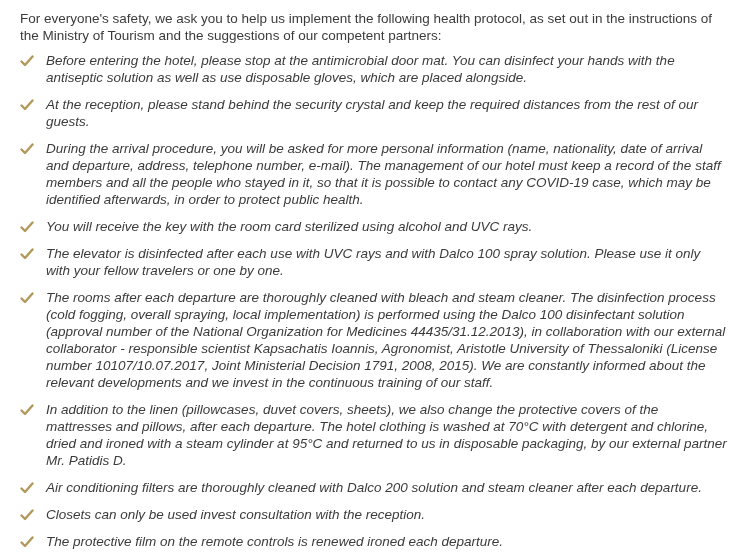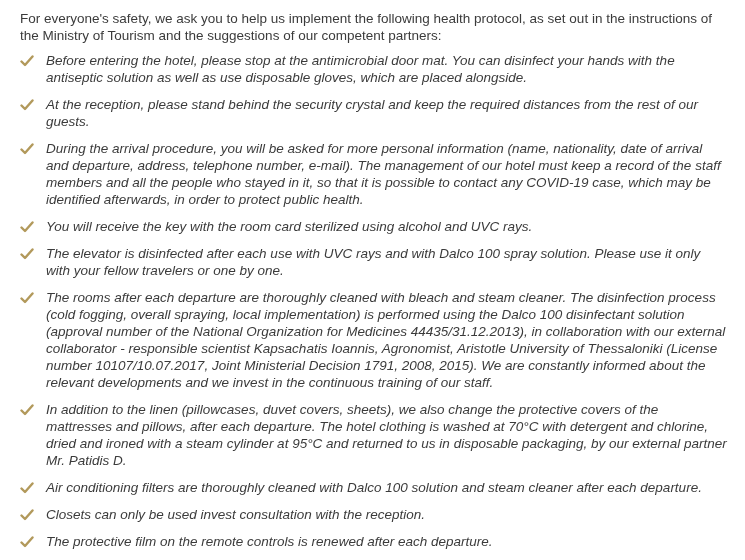--- a/index.html
+++ b/index.html
@@ -119,33 +119,33 @@
           </svg>
         </span>
       <span class="protocol-item-text">In addition to the linen (pillowcases, duvet covers, sheets), we also change the protective covers of the mattresses and pillows, after each departure. The hotel clothing is washed at 70°C with detergent and chlorine, dried and ironed with a steam cylinder at 95°C and returned to us in disposable packaging, by our external partner Mr. Patidis D.</span>
     </li>
     <li class="protocol-item">
       <span class="check-icon">
           <svg viewBox="0 0 14 12">
             <path d="M1.5 6.5 L5 10 L12.5 1.5"></path>
           </svg>
         </span>
-      <span class="protocol-item-text">Air conditioning filters are thoroughly cleaned with Dalco 100 solution and steam cleaner after each departure.</span>
+      <span class="protocol-item-text">Air conditioning filters are thoroughly cleaned with Dalco 200 solution and steam cleaner after each departure.</span>
     </li>
     <li class="protocol-item">
       <span class="check-icon">
           <svg viewBox="0 0 14 12">
             <path d="M1.5 6.5 L5 10 L12.5 1.5"></path>
           </svg>
         </span>
       <span class="protocol-item-text">Closets can only be used invest consultation with the reception.</span>
     </li>
     <li class="protocol-item">
       <span class="check-icon">
           <svg viewBox="0 0 14 12">
             <path d="M1.5 6.5 L5 10 L12.5 1.5"></path>
           </svg>
         </span>
-      <span class="protocol-item-text">The protective film on the remote controls is renewed after each departure.</span>
+      <span class="protocol-item-text">The protective film on the remote controls is renewed ironed each departure.</span>
     </li>
 
   </ul>
 </main>
 
 </body></html>

